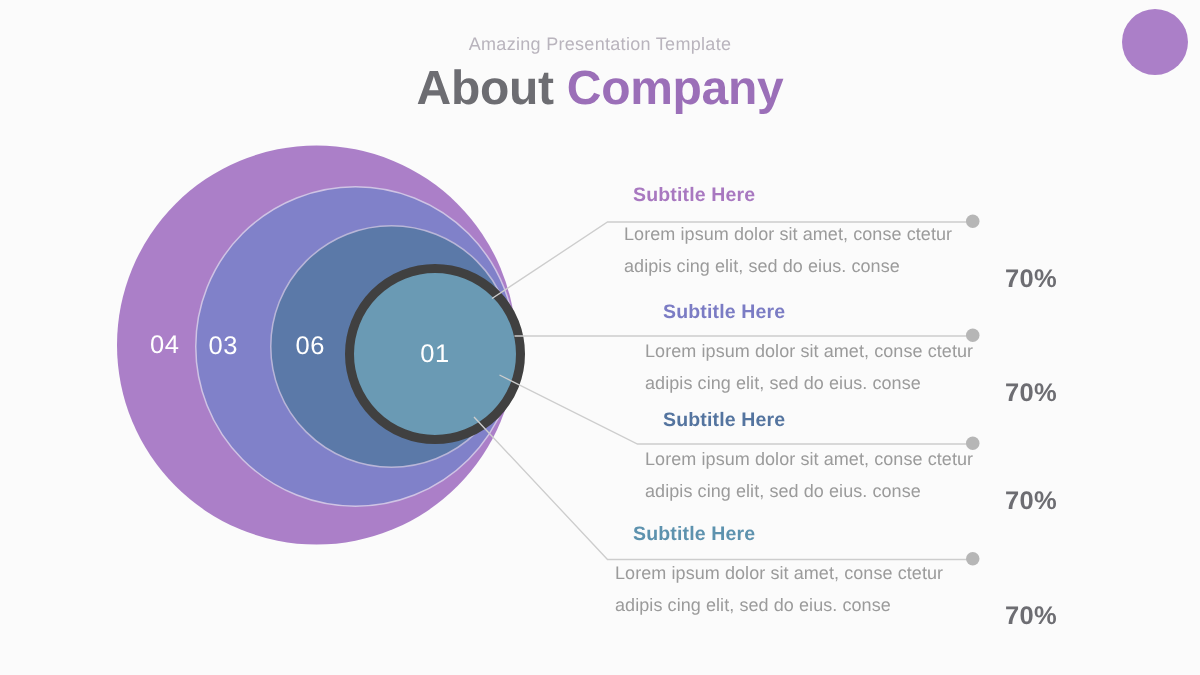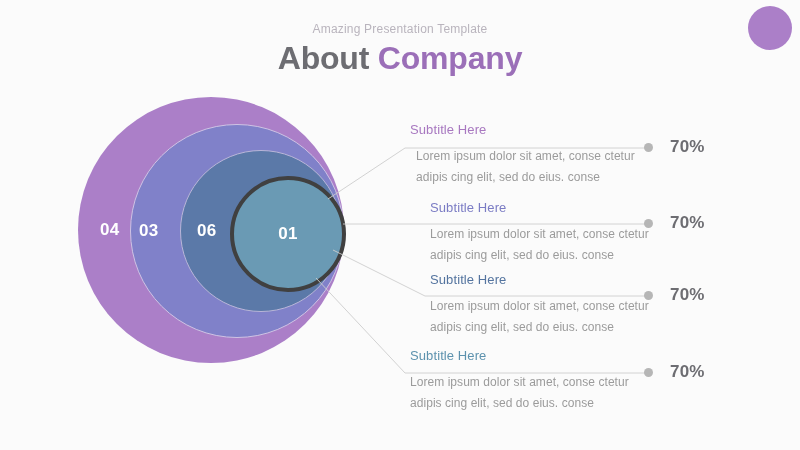--- a/index.html
+++ b/index.html
@@ -69,21 +69,21 @@
   }
   .ring {
     position: absolute;
     border-radius: 50%;
     display: flex;
     align-items: center;
   }
   .ring-label {
     color: #ffffff;
     font-size: 17px;
-    font-weight: bold;
+    font-weight: normal;
     font-family: "Liberation Sans", sans-serif;
     letter-spacing: 0.4px;
   }
   
   .ring-4 {
     width: 266px; height: 266px;
     left: 12px; top: 13px;
     background: #ab7fc8;
   }
   .ring-4 .ring-label { margin-left: 22px; }
@@ -101,43 +101,43 @@
     left: 114px; top: 66px;
     background: #5b79a8;
     border: 1px solid #b9b6d8;
   }
   .ring-2 .ring-label { margin-left: 16px; }
   
   .ring-1 {
     width: 108px; height: 108px;
     left: 164px; top: 92px;
     background: #6a9ab4;
-    border: 4px solid #404040;
+    border: 6px solid #404040;
     justify-content: center;
   }
 
   
   .connectors {
     position: absolute;
     left: 0; top: 0;
     width: 800px; height: 450px;
     pointer-events: none;
   }
 
   
   .block {
     position: absolute;
     width: 230px;
   }
   .block .subtitle {
     font-size: 13px;
-    font-weight: normal;
+    font-weight: bold;
     line-height: 16px;
     letter-spacing: 0.1px;
-    margin: 0 0 8px 0;
+    margin: 0 0 8px 12px;
   }
   .block .body-line {
     font-size: 12px;
     color: #9b9b9b;
     line-height: 21px;
     letter-spacing: 0.05px;
     white-space: nowrap;
   }
 
   .block-1 { left: 410px; top: 122px; }
@@ -150,20 +150,21 @@
   .block-3 .body-line { padding-left: 0px; }
   .block-4 .body-line { padding-left: 0px; }
 
   
   .pct {
     position: absolute;
     font-size: 17px;
     font-weight: bold;
     color: #6d6d72;
     letter-spacing: 0.2px;
+    margin-top: 39px;
   }
   .pct-1 { left: 670px; top: 137px; }
   .pct-2 { left: 670px; top: 213px; }
   .pct-3 { left: 670px; top: 285px; }
   .pct-4 { left: 670px; top: 362px; }
 
   .node {
     position: absolute;
     width: 9px;
     height: 9px;

